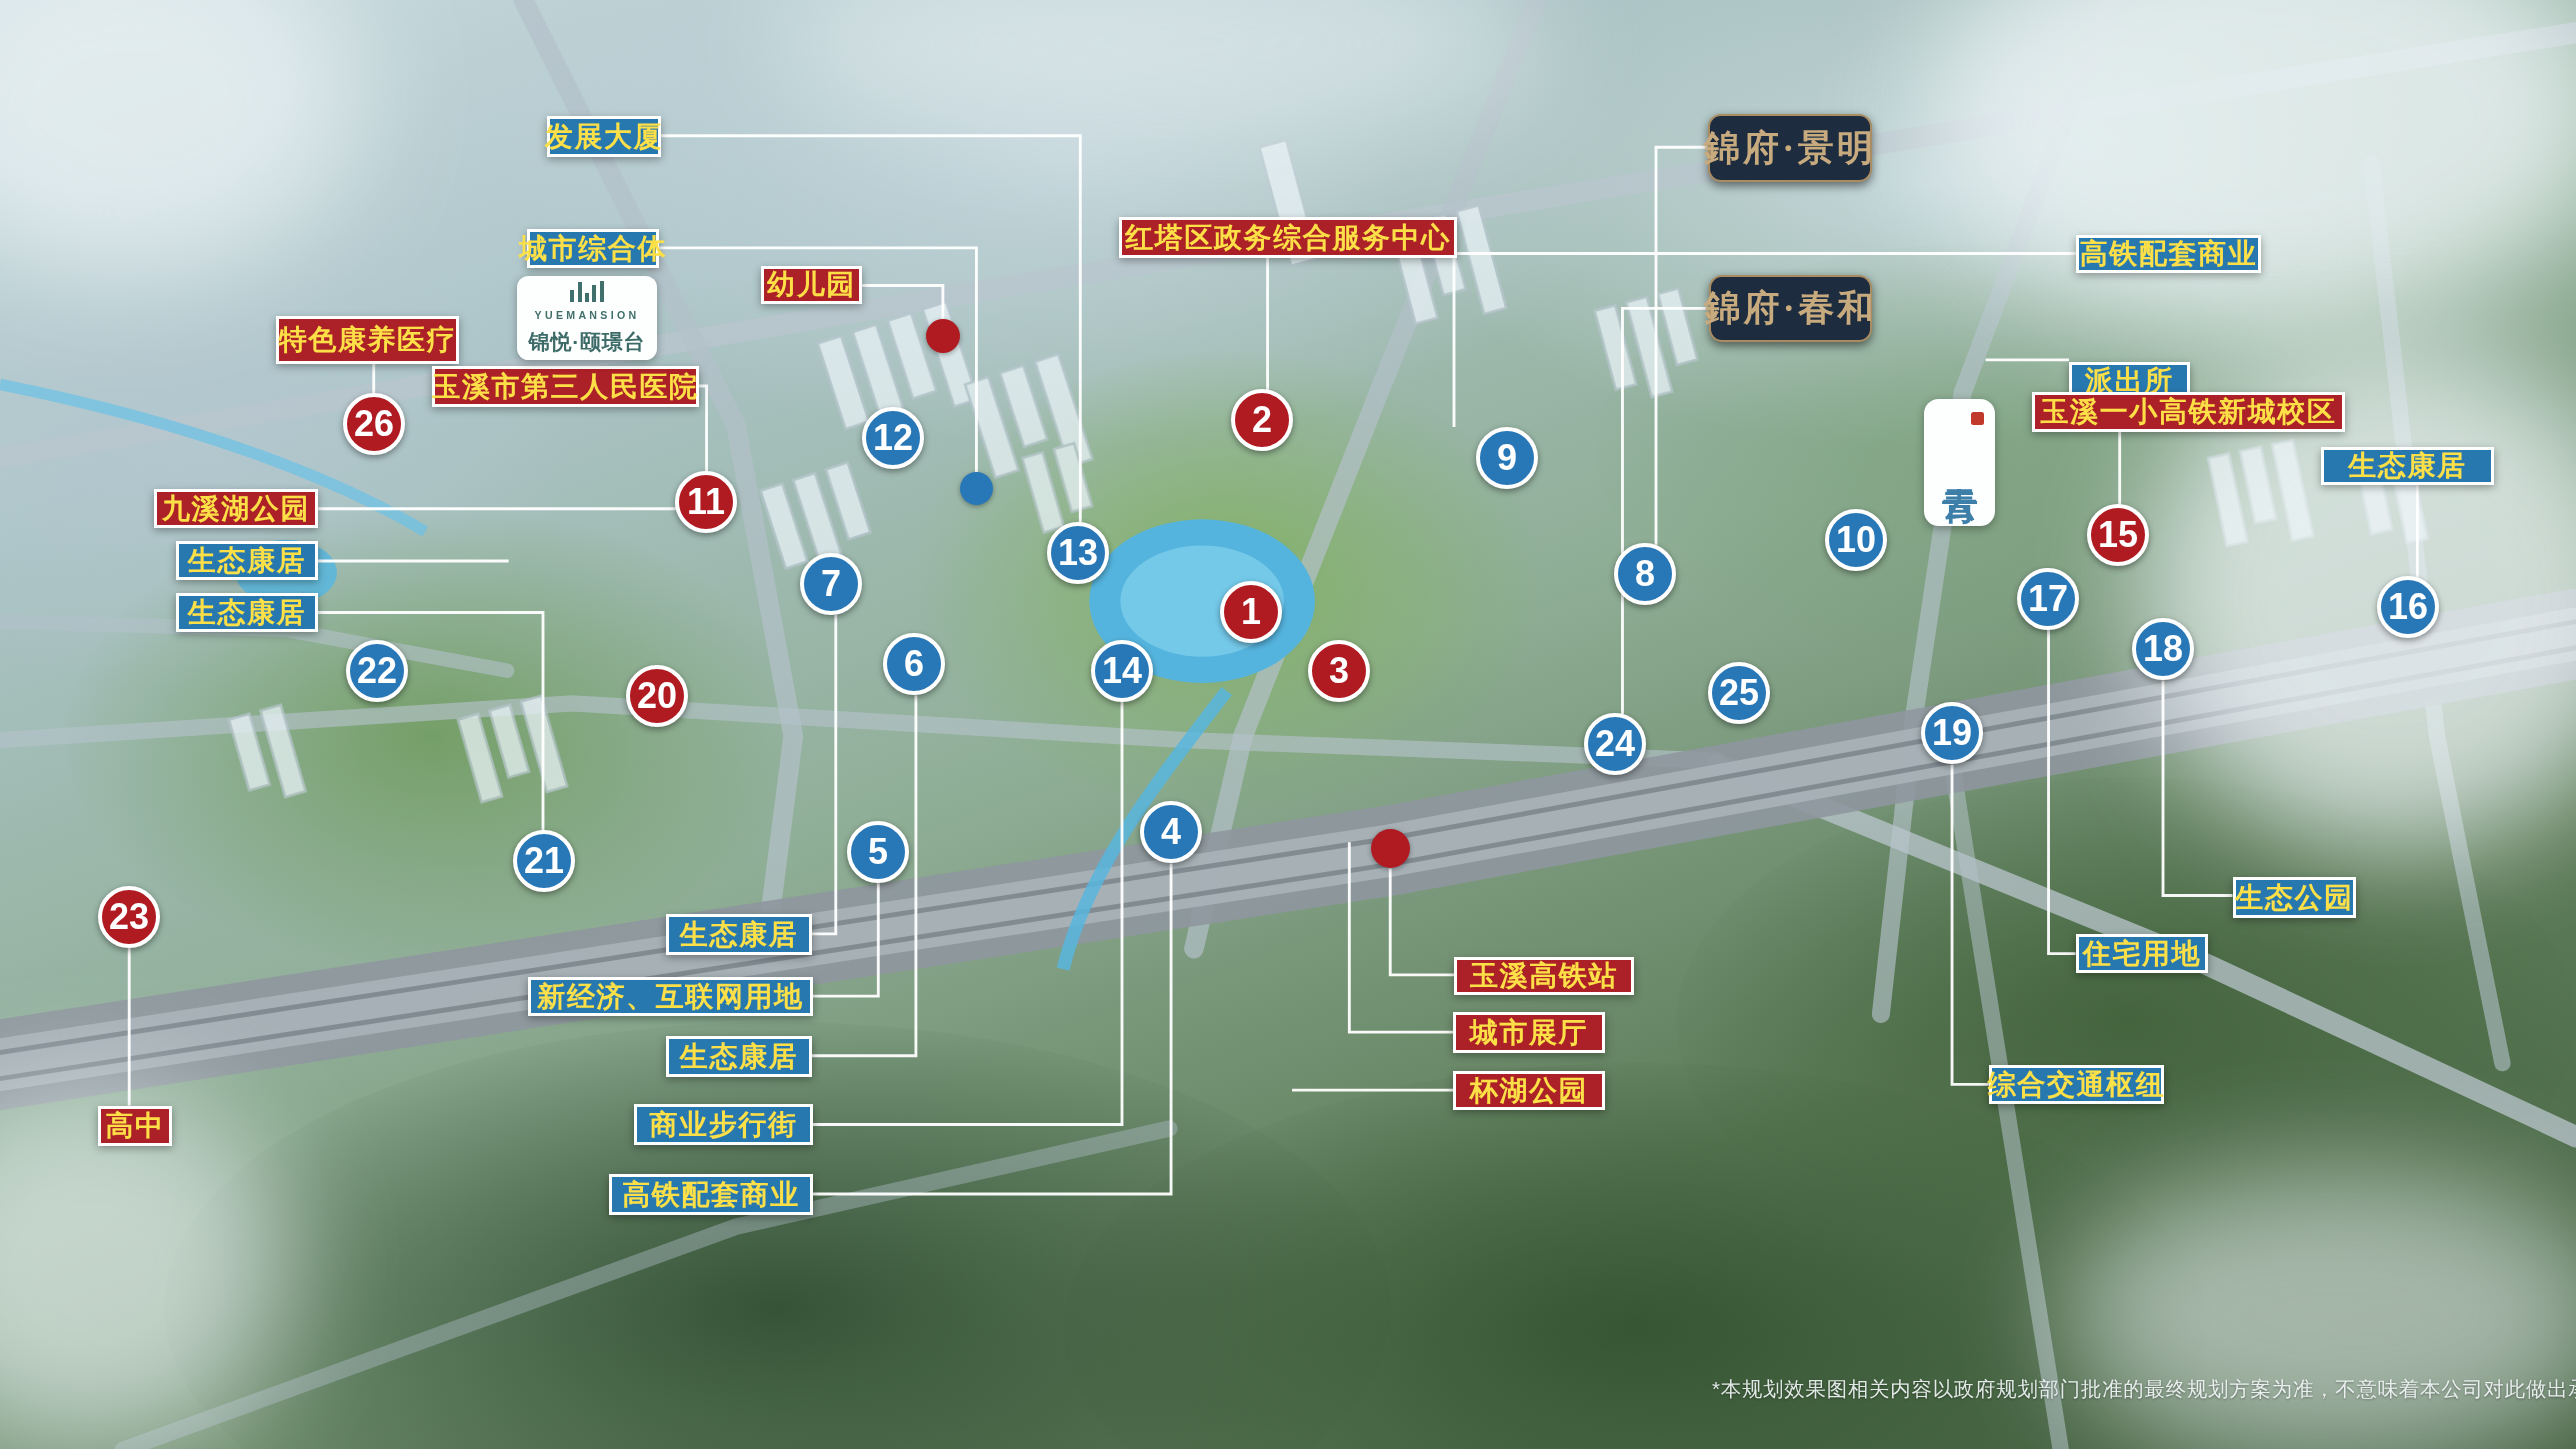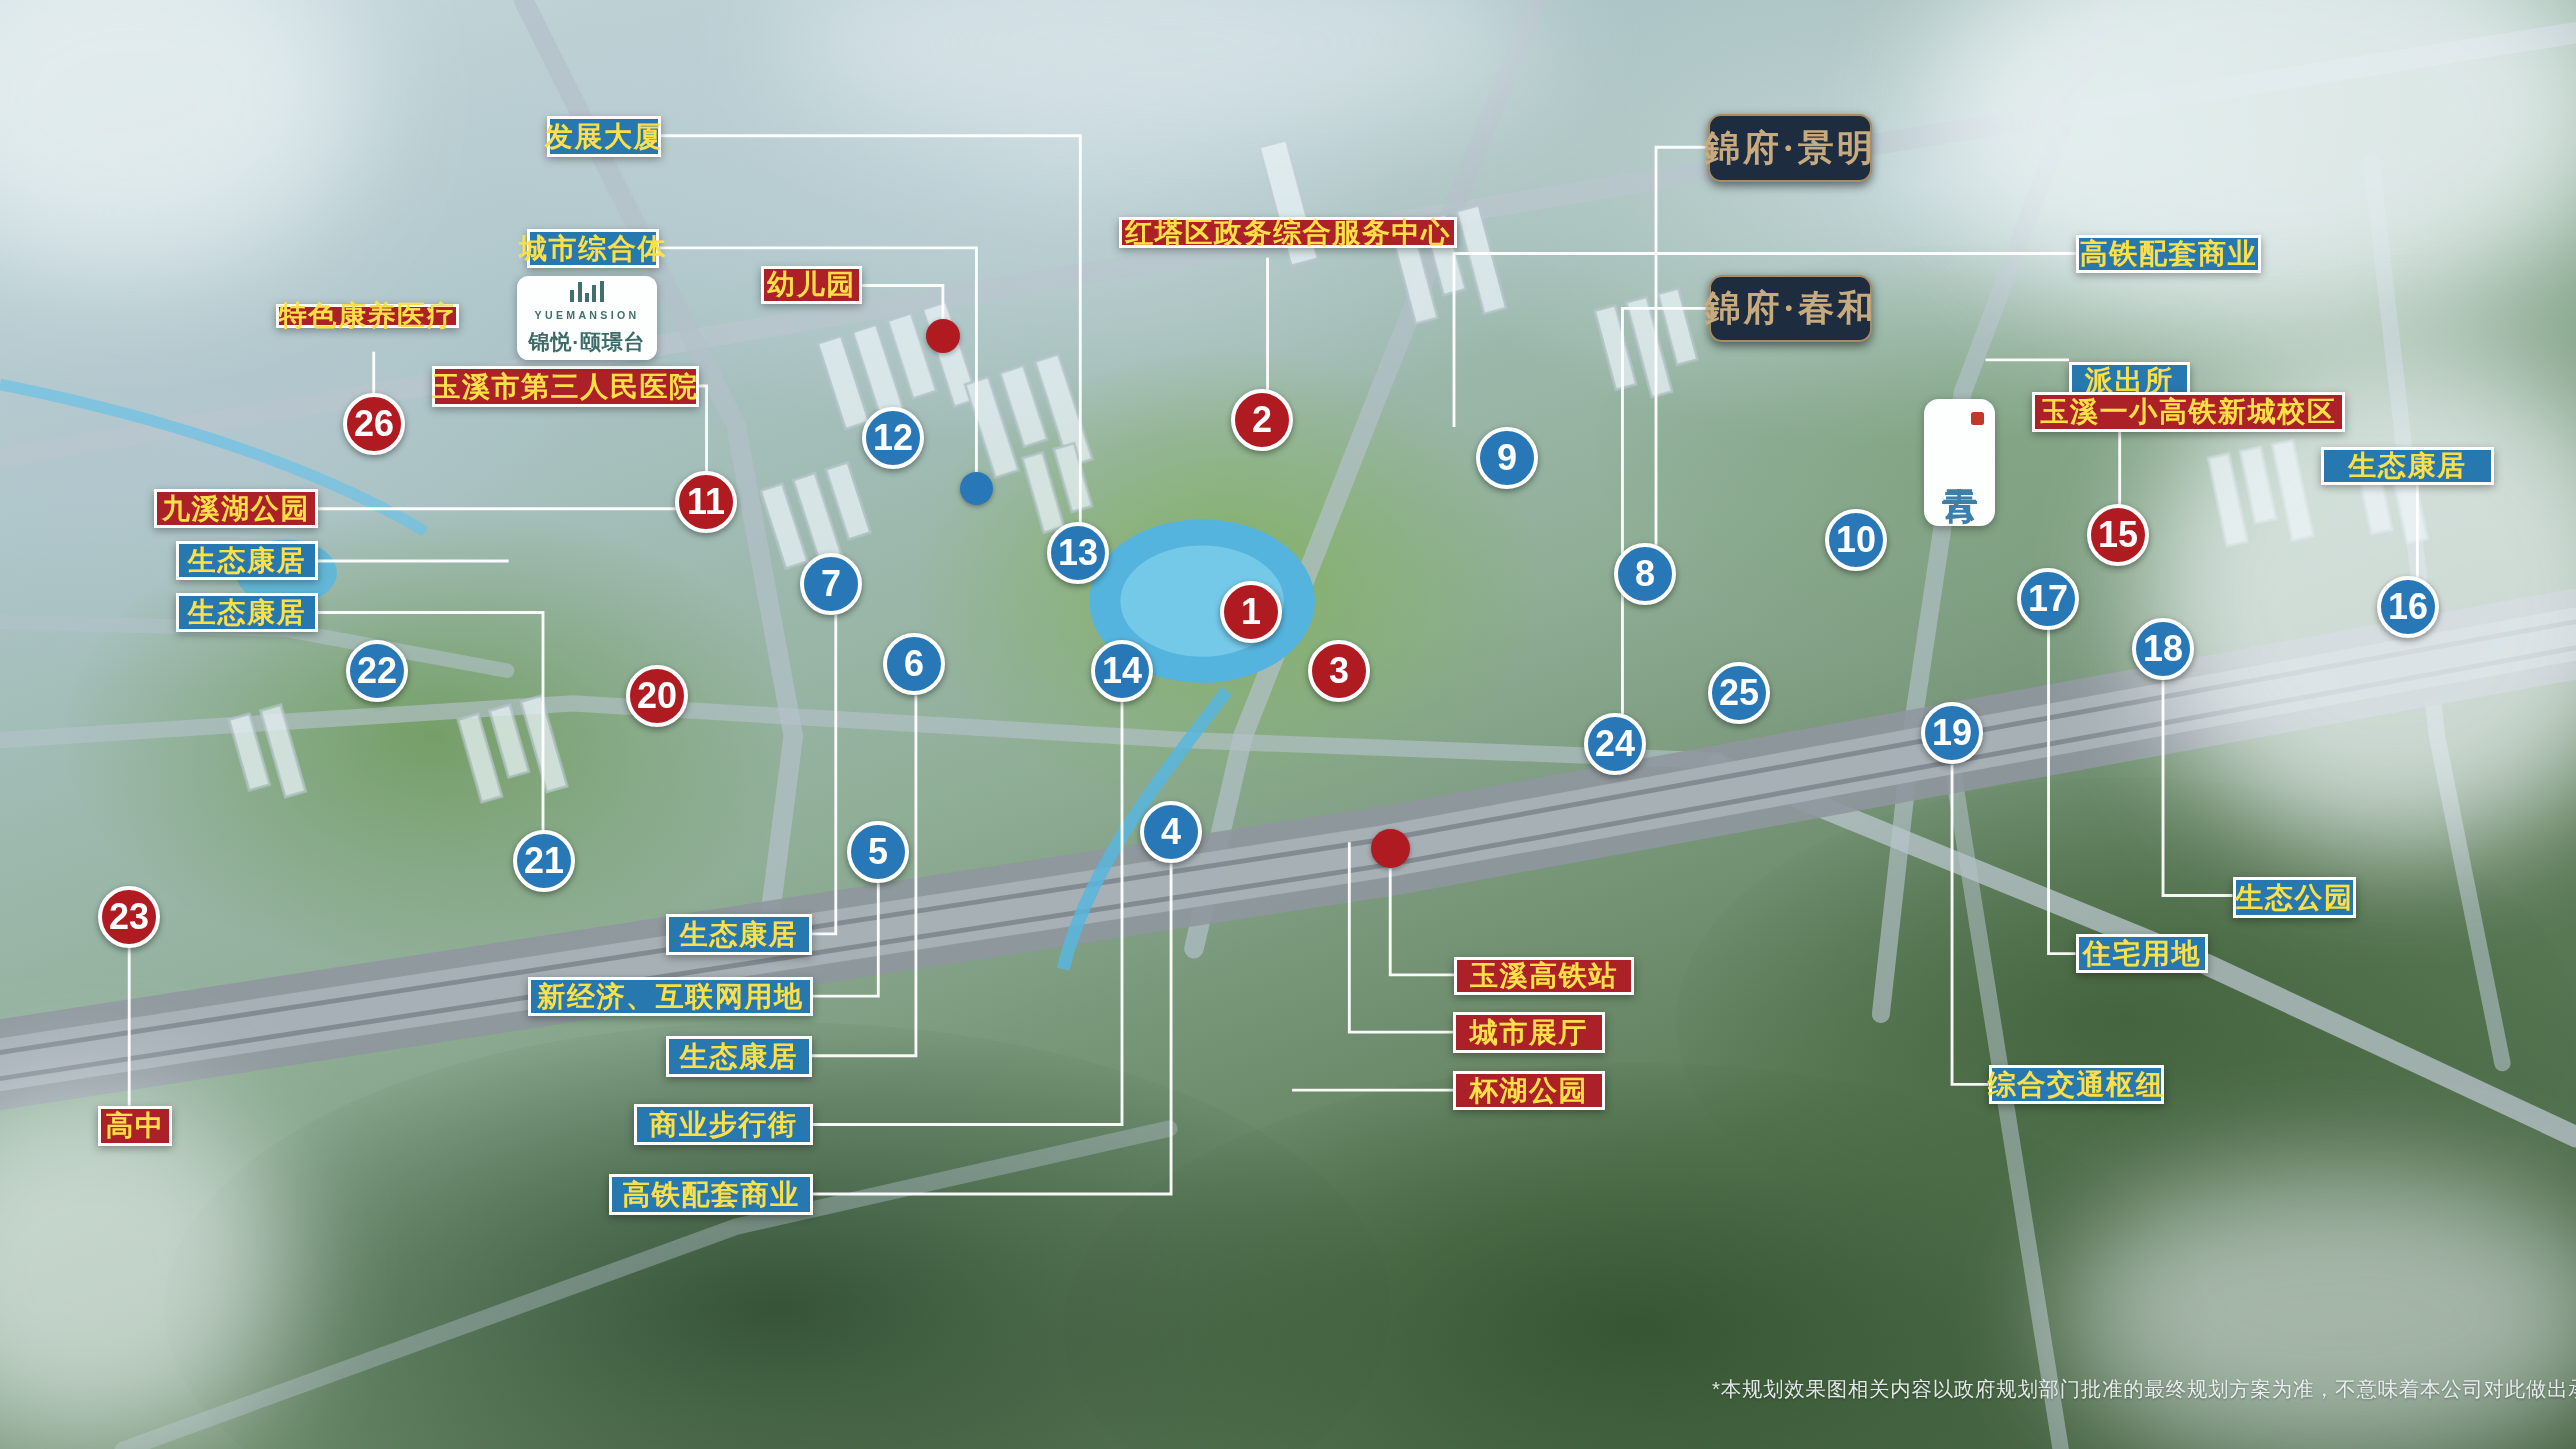--- a/index.html
+++ b/index.html
@@ -218,24 +218,24 @@
       <div class="callout blue" style="left: 176px; top: 541px; width: 142px; height: 39px;">生态康居</div>
       <div class="callout blue" style="left: 176px; top: 593px; width: 142px; height: 39px;">生态康居</div>
       <div class="callout blue" style="left: 666px; top: 914px; width: 146px; height: 41px;">生态康居</div>
       <div class="callout blue" style="left: 528px; top: 977px; width: 285px; height: 39px;">新经济、互联网用地</div>
       <div class="callout blue" style="left: 666px; top: 1036px; width: 146px; height: 41px;">生态康居</div>
       <div class="callout blue" style="left: 634px; top: 1104px; width: 179px; height: 41px;">商业步行街</div>
       <div class="callout blue" style="left: 609px; top: 1174px; width: 204px; height: 41px;">高铁配套商业</div>
       <div class="callout blue" style="left: 2233px; top: 877px; width: 123px; height: 41px;">生态公园</div>
       <div class="callout blue" style="left: 2076px; top: 934px; width: 132px; height: 39px;">住宅用地</div>
       <div class="callout blue" style="left: 1989px; top: 1065px; width: 175px; height: 39px;">综合交通枢纽</div>
-      <div class="callout red" style="left: 276px; top: 304px; width: 183px; height: 24px;">特色康养医疗</div>
+      <div class="callout red" style="left: 276px; top: 316px; width: 183px; height: 48px;">特色康养医疗</div>
       <div class="callout red" style="left: 432px; top: 366px; width: 267px; height: 41px;">玉溪市第三人民医院</div>
       <div class="callout red" style="left: 761px; top: 266px; width: 101px; height: 38px;">幼儿园</div>
-      <div class="callout red" style="left: 1119px; top: 217px; width: 338px; height: 31px;">红塔区政务综合服务中心</div>
+      <div class="callout red" style="left: 1119px; top: 217px; width: 338px; height: 41px;">红塔区政务综合服务中心</div>
       <div class="callout red" style="left: 2032px; top: 392px; width: 313px; height: 40px;">玉溪一小高铁新城校区</div>
       <div class="callout red" style="left: 154px; top: 489px; width: 164px; height: 39px;">九溪湖公园</div>
       <div class="callout red" style="left: 1454px; top: 957px; width: 180px; height: 38px;">玉溪高铁站</div>
       <div class="callout red" style="left: 1453px; top: 1012px; width: 152px; height: 41px;">城市展厅</div>
       <div class="callout red" style="left: 1453px; top: 1071px; width: 152px; height: 39px;">杯湖公园</div>
       <div class="callout red" style="left: 98px; top: 1106px; width: 74px; height: 40px;">高中</div>
       <div class="callout dark" style="left: 1708px; top: 114px; width: 164px; height: 68px;">錦府·景明</div>
       <div class="callout dark" style="left: 1709px; top: 275px; width: 163px; height: 67px; text-align: center;">錦府·春和</div>
     </div>
 

